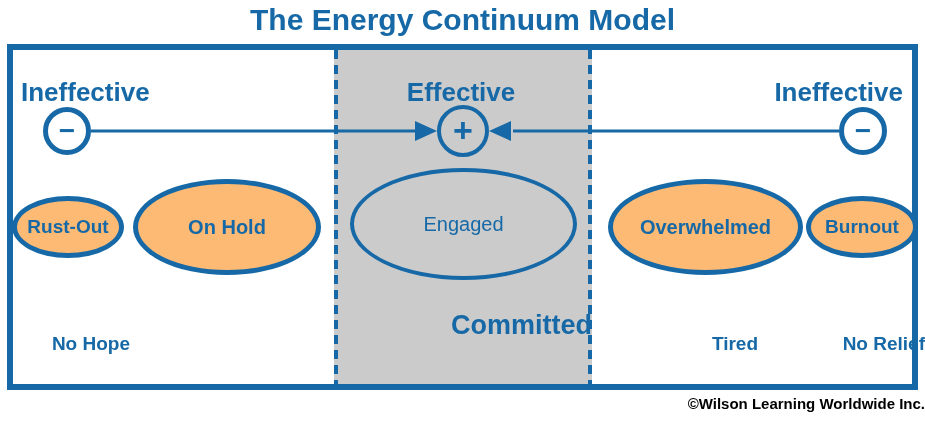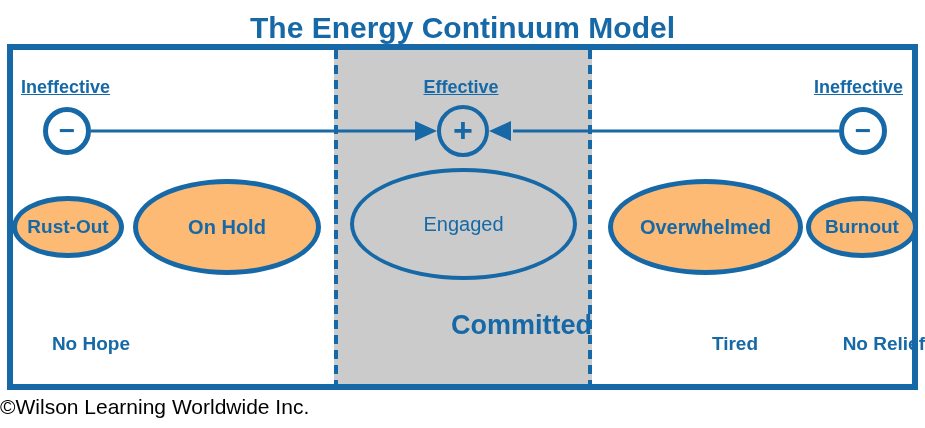--- a/index.html
+++ b/index.html
@@ -6,33 +6,33 @@
     --blue:#1669A6;
     --gray:#CBCBCB;
     --footer:#000000;
   }
   html,body{margin:0;padding:0;background:#fff;}
   .page{
     position:relative;width:925px;height:428px;background:#fff;overflow:hidden;
     font-family:"Liberation Sans", sans-serif;color:var(--blue);
   }
   .title{
-    position:absolute;top:11px;left:0;width:100%;text-align:center;
+    position:absolute;top:3px;left:0;width:100%;text-align:center;
     font-size:30px;font-weight:bold;color:var(--blue);
   }
   .frame{
     position:absolute;left:7px;top:44px;width:911px;height:346px;
     border:6px solid var(--blue);box-sizing:border-box;background:transparent;
   }
   .gray-panel{
     position:absolute;left:334px;top:50px;width:258px;height:334px;
     background:var(--gray);
   }
   svg.overlay{position:absolute;left:0;top:0;pointer-events:none;}
-  .lbl{position:absolute;top:77px;font-size:18px;font-weight:bold;color:var(--blue);text-decoration:underline;}
+  .lbl{position:absolute;top:77px;font-size:26px;font-weight:bold;color:var(--blue);}
   .lbl-left{left:21px;}
   .lbl-center{left:332px;width:258px;text-align:center;}
   .lbl-right{right:22px;}
   .circle{
     position:absolute;border:5px solid var(--blue);border-radius:50%;
     box-sizing:border-box;display:flex;align-items:center;justify-content:center;
     font-weight:bold;color:var(--blue);line-height:1;
   }
   .minus-left{left:43px;top:107px;width:48px;height:48px;background:#fff;font-size:28px;}
   .minus-right{left:839px;top:107px;width:48px;height:48px;background:#fff;font-size:28px;}
@@ -47,22 +47,22 @@
   .e-engaged{left:350px;top:168px;width:227px;height:112px;font-size:20px;font-weight:normal;background:transparent;border-width:4px;}
   .e-overwhelmed{left:608px;top:179px;width:195px;height:96px;font-size:20px;}
   .e-burnout{left:806px;top:196px;width:112px;height:62px;font-size:19px;}
   .sub{position:absolute;top:333px;font-size:19px;font-weight:bold;text-align:right;color:var(--blue);}
   .s-nohope{left:20px;width:110px;}
   .s-wait{left:148px;width:160px;}
   .s-committed{left:334px;width:258px;top:310px;font-size:27px;}
   .s-tired{left:654px;width:104px;}
   .s-norelief{left:800px;width:125px;}
   .footer{
-    position:absolute;top:395px;left:0;width:100%;text-align:left;
-    color:var(--footer);font-size:21px;font-weight:normal;
+    position:absolute;top:395px;left:0;width:100%;text-align:right;
+    color:var(--footer);font-size:15px;font-weight:bold;
   }
 </style>
 </head>
 <body>
 
 <div class="page">
 
   <div class="title">The Energy Continuum Model</div>
 
   <div class="gray-panel"></div>

